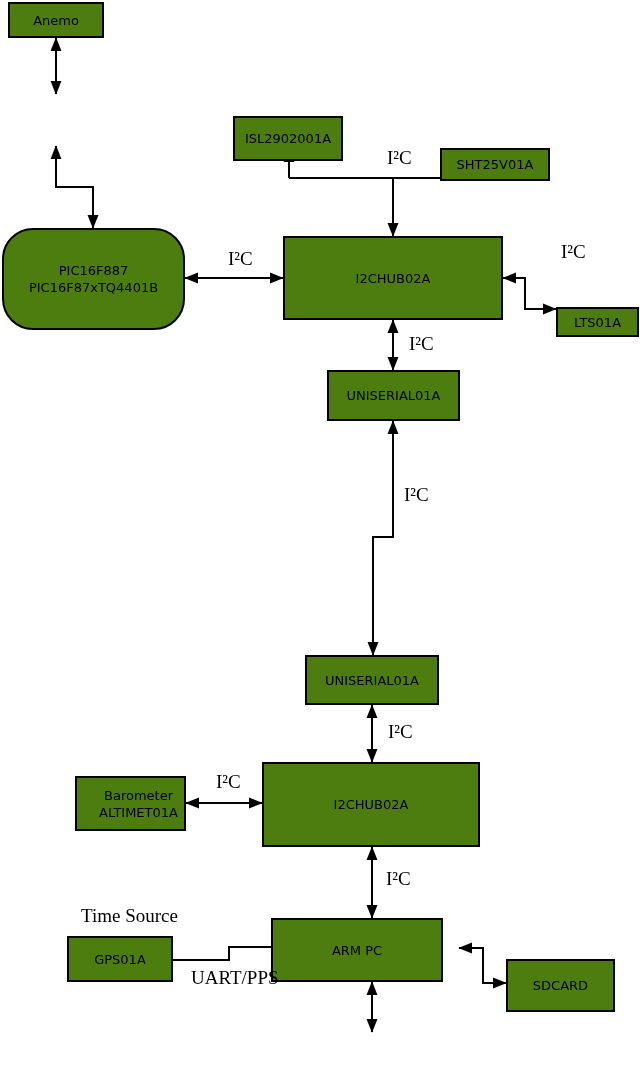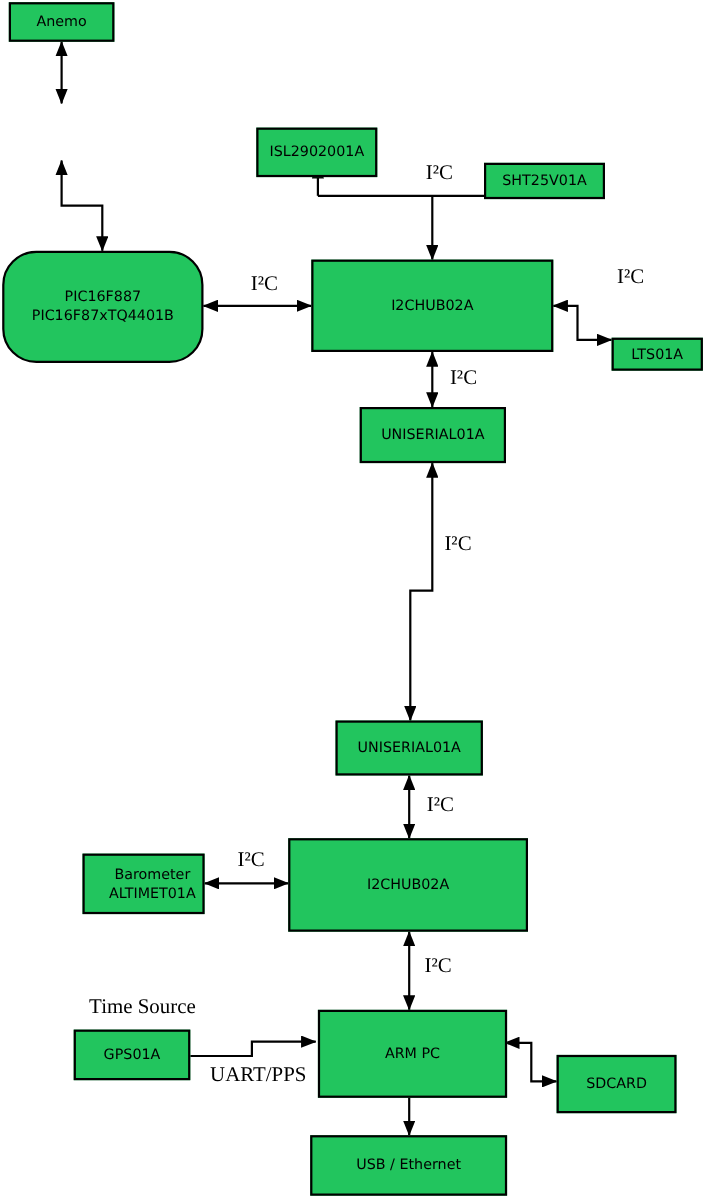--- a/index.html
+++ b/index.html
@@ -20,21 +20,21 @@
   .edges-svg path.edge {
     fill: none;
     stroke: #000000;
     stroke-width: 2;
     stroke-linejoin: miter;
   }
   .node {
     position: absolute;
     box-sizing: border-box;
     border: 2px solid #000000;
-    background: #22c55e;
+    background: #4d7c0f;
     display: flex;
     align-items: center;
     justify-content: center;
     text-align: center;
     white-space: pre-line;
     font-size: 13px;
     line-height: 17px;
   }
   .lbl {
     position: absolute;
@@ -49,21 +49,21 @@
   #n-pic        { left:   2px; top:  228px; width: 183px; height: 102px; border-radius: 31px; }
   #n-isl        { left: 233px; top:  116px; width: 110px; height:  45px; }
   #n-sht        { left: 440px; top:  116px; width: 110px; height:  33px; margin-top: 32px; }
   #n-hub1       { left: 283px; top:  236px; width: 220px; height:  84px; }
   #n-lts        { left: 556px; top:  307px; width:  83px; height:  30px; }
   #n-uni1       { left: 327px; top:  370px; width: 133px; height:  51px; }
   #n-uni2       { left: 305px; top:  655px; width: 134px; height:  50px; }
   #n-hub2       { left: 262px; top:  762px; width: 218px; height:  85px; }
   #n-baro       { left:  75px; top:  776px; width: 111px; height:  55px; padding-left: 16px; }
   #n-gps        { left:  67px; top:  936px; width: 106px; height:  46px; }
-  #n-armpc      { left: 289px; top:  918px; width: 172px; height:  80px; text-align: right; }
+  #n-armpc      { left: 271px; top:  918px; width: 172px; height:  64px; text-align: right; }
   #n-sdcard     { left: 506px; top:  959px; width: 109px; height:  53px; }
   #n-usb        { left: 282px; top: 1032px; width: 179px; height:  55px; }
   
   #l-i2c-pic        { left: 228px; top: 252px; }
   #l-i2c-sensors    { left: 387px; top: 151px; }
   #l-i2c-lts        { left: 561px; top: 245px; }
   #l-i2c-hub1-uni   { left: 409px; top: 337px; }
   #l-i2c-long       { left: 404px; top: 488px; }
   #l-i2c-uni2-hub2  { left: 388px; top: 725px; }
   #l-i2c-baro       { left: 216px; top: 775px; }
@@ -108,21 +108,20 @@
   <div class="node" id="n-hub1">I2CHUB02A</div>
   <div class="node" id="n-lts">LTS01A</div>
   <div class="node" id="n-uni1">UNISERIAL01A</div>
   <div class="node" id="n-uni2">UNISERIAL01A</div>
   <div class="node" id="n-hub2">I2CHUB02A</div>
   <div class="node" id="n-baro">Barometer
 ALTIMET01A</div>
   <div class="node" id="n-gps">GPS01A</div>
   <div class="node" id="n-armpc">ARM PC</div>
   <div class="node" id="n-sdcard">SDCARD</div>
-  <div class="node" id="n-usb">USB / Ethernet</div>
 
   <span class="lbl" id="l-i2c-pic">I²C</span>
   <span class="lbl" id="l-i2c-sensors">I²C</span>
   <span class="lbl" id="l-i2c-lts">I²C</span>
   <span class="lbl" id="l-i2c-hub1-uni">I²C</span>
   <span class="lbl" id="l-i2c-long">I²C</span>
   <span class="lbl" id="l-i2c-uni2-hub2">I²C</span>
   <span class="lbl" id="l-i2c-baro">I²C</span>
   <span class="lbl" id="l-i2c-hub2-arm">I²C</span>
   <span class="lbl" id="l-uart-pps">UART/PPS</span>

